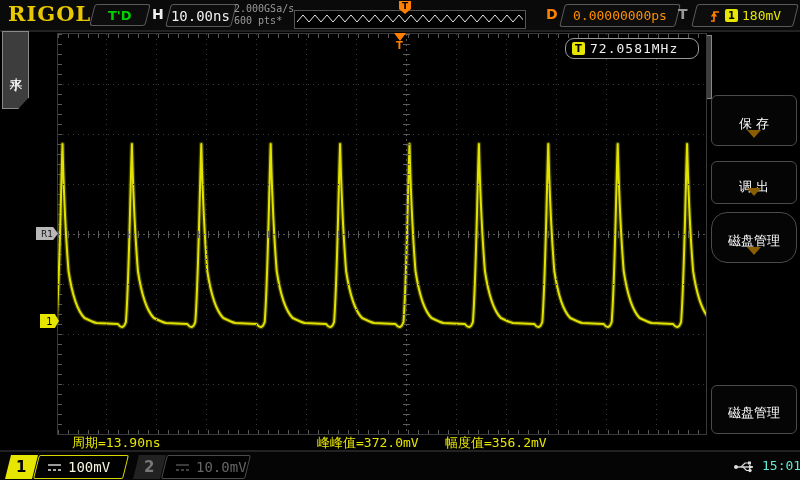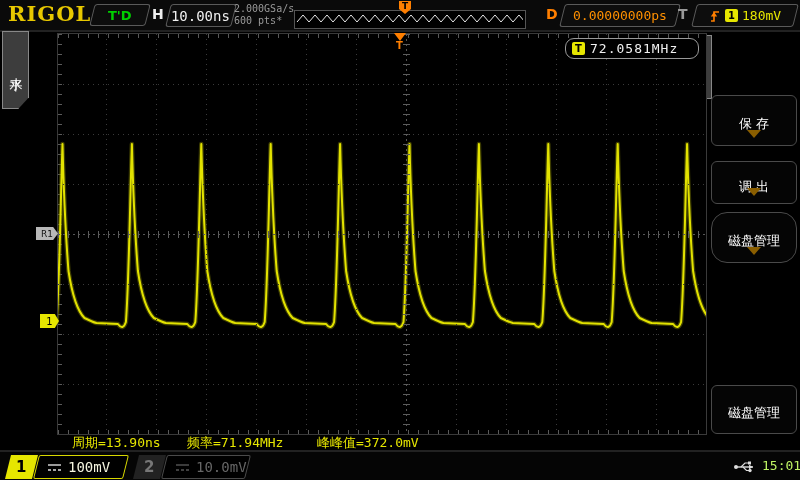--- a/index.html
+++ b/index.html
@@ -89,21 +89,21 @@
          border-radius:2px;display:flex;align-items:center;gap:6px;padding:0 10px;box-sizing:border-box;}
   .chbox .cnt{display:flex;align-items:center;gap:6px;transform:skewX(14deg);}
   .chscale{font-size:14px;font-family:"DejaVu Sans Mono",monospace;}
   #ch1-flag{left:8px;background:#e6e600;color:#000;}
   #ch1-box{left:36px;width:90px;border-color:#d8d800;background:#000;}
   #ch1-box .chscale{color:#f5f5e0;}
   #ch2-flag{left:136px;background:#222;color:#777;}
   #ch2-box{left:164px;width:84px;border-color:#4a4a4a;background:#000;}
   #ch2-box .chscale{color:#666;}
   #usb{position:absolute;left:733px;top:8px;}
-  #clock{position:absolute;left:762px;top:6px;color:#bef264;font-size:13px;
+  #clock{position:absolute;left:762px;top:6px;color:#5eead4;font-size:13px;
          font-family:"DejaVu Sans Mono",monospace;}
 </style>
 </head>
 <body>
 
 <div id="screen">
 
   <div id="topbar">
     <div class="logo">RIGOL</div>
     <div class="skewbadge" id="td-badge">
@@ -194,22 +194,22 @@
   </div>
   <div class="menubtn" style="top:212px;height:51px;border-radius:16px;">
     <div class="midlab">磁盘管理</div>
     <div class="downtri"></div>
   </div>
   <div class="menubtn" style="top:385px;height:49px;">
     <div class="midlab">磁盘管理</div>
   </div>
 
   <div class="meas" style="left:72px">周期=13.90ns</div>
-  <div class="meas" style="left:187px">频率=71.94MHz</div>
   <div class="meas" style="left:317px">峰峰值=372.0mV</div>
+  <div class="meas" style="left:445px">幅度值=356.2mV</div>
 
   <div id="botbar">
     <div class="chflag" id="ch1-flag">
       <span>1</span>
     </div>
     <div class="chbox" id="ch1-box">
       <div class="cnt">
         <svg width="15" height="9" viewBox="0 0 15 9">
           <line x1="1" y1="2" x2="14" y2="2" stroke="#ddd" stroke-width="1.4"></line>
           <line x1="1" y1="7" x2="14" y2="7" stroke="#ddd" stroke-width="1.4" stroke-dasharray="3 2"></line>

